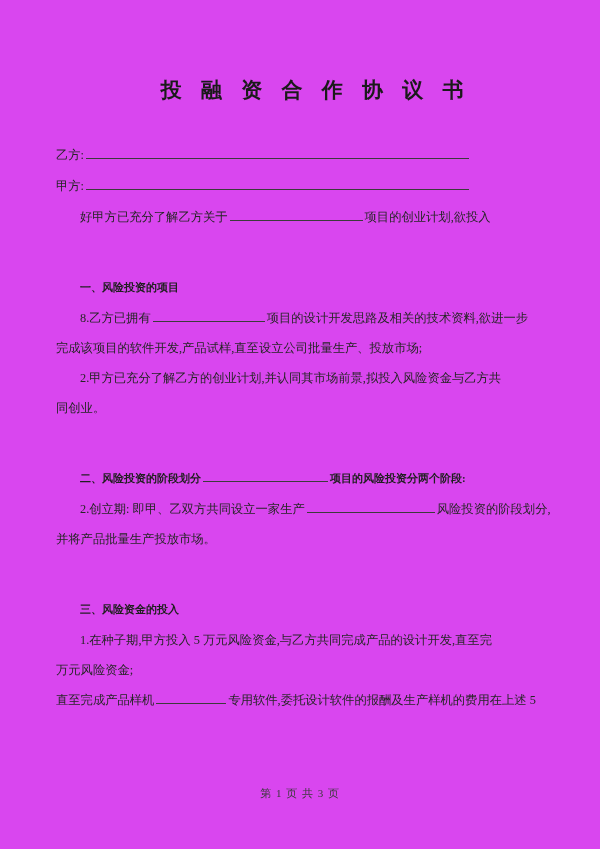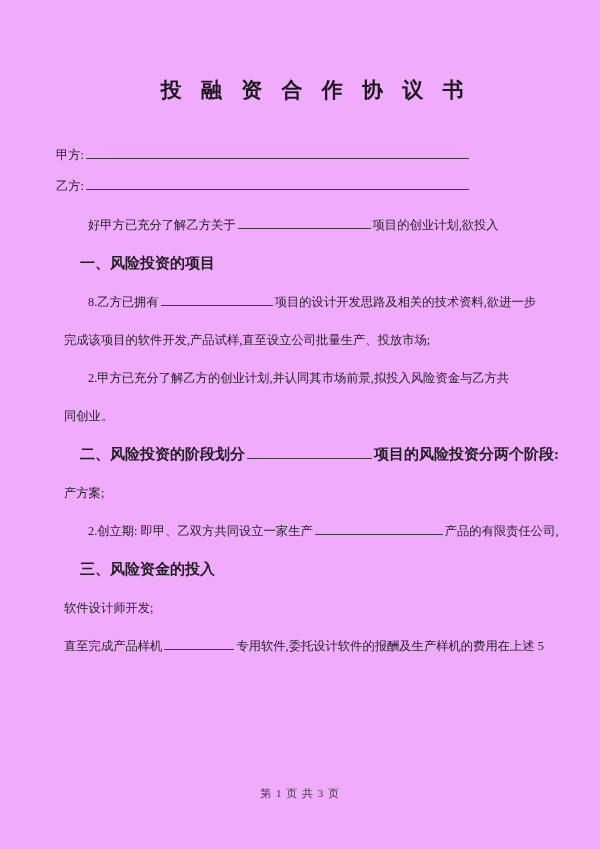--- a/index.html
+++ b/index.html
@@ -11,38 +11,38 @@
     width: 600px;
     height: 849px;
     font-family: "Liberation Serif", "DejaVu Serif", serif;
     color: #231f20;
     overflow: hidden;
   }
   .page {
     position: relative;
     width: 600px;
     height: 849px;
-    background: #f0abfc;
+    background: #d946ef;
     box-sizing: border-box;
     padding: 44px 25px 0 56px;
   }
   .doc-title {
     text-align: center;
     font-size: 21px;
     font-weight: bold;
     letter-spacing: 7px;
     margin: 32px 0 36px 0;
     color: #1a1a1a;
     font-family: "Liberation Serif", "DejaVu Serif", serif;
   }
   .para {
     font-size: 12.3px;
     line-height: 30px;
     color: #262626;
-    margin: 8px;
+    margin: 0;
     white-space: nowrap;
   }
   .indent {
     text-indent: 24px;
   }
   .blank {
     display: inline-block;
     border-bottom: 1px solid #3b3b3b;
     vertical-align: baseline;
     height: 13px;
@@ -55,50 +55,51 @@
   .b-128   { width: 128px; }
   .b-125   { width: 125px; }
   .b-70    { width: 70px; }
   .label-line {
     font-size: 12.3px;
     line-height: 31px;
     color: #262626;
     white-space: nowrap;
   }
   .section {
-    font-size: 15px;
+    font-size: 11px;
     font-weight: bold;
     line-height: 31px;
     text-indent: 24px;
     color: #1f1f1f;
+    margin-top: 40px;
   }
   .footer {
     position: absolute;
     left: 0;
     right: 0;
     bottom: 48px;
     text-align: center;
     font-size: 11px;
     color: #3a3a3a;
     letter-spacing: 1px;
   }
 </style>
 </head>
 <body>
 
 <div class="page">
 
   <div class="doc-title">投 融 资 合 作 协 议 书</div>
 
   <div class="label-line">
-    <span>甲方:</span><span class="blank b-party"></span>
+    <span>乙方:</span><span class="blank b-party"></span>
   </div>
 
   <div class="label-line">
-    <span>乙方:</span><span class="blank b-party"></span>
+    <span>甲方:</span><span class="blank b-party"></span>
   </div>
 
   <div class="para indent">
     <span>好甲方已充分了解乙方关于</span><span class="blank b-130"></span><span>项目的创业计划,欲投入</span>
   </div>
 
   <div class="section">一、风险投资的项目</div>
 
   <div class="para indent">
     <span>8.乙方已拥有</span><span class="blank b-110"></span><span>项目的设计开发思路及相关的技术资料,欲进一步</span>
@@ -111,33 +112,36 @@
     <span>2.甲方已充分了解乙方的创业计划,并认同其市场前景,拟投入风险资金与乙方共</span>
   </div>
   <div class="para">
     <span>同创业。</span>
   </div>
 
   <div class="section">
     <span>二、风险投资的阶段划分</span><span class="blank b-125"></span><span>项目的风险投资分两个阶段:</span>
   </div>
 
-  <div class="para">
-    <span>产方案;</span>
-  </div>
 
   <div class="para indent">
-    <span>2.创立期:  即甲、乙双方共同设立一家生产</span><span class="blank b-128"></span><span>产品的有限责任公司,</span>
+    <span>2.创立期:  即甲、乙双方共同设立一家生产</span><span class="blank b-128"></span><span>风险投资的阶段划分,</span>
+  </div>
+  <div class="para">
+    <span>并将产品批量生产投放市场。</span>
   </div>
 
   <div class="section">三、风险资金的投入</div>
 
 
+  <div class="para indent">
+    <span>1.在种子期,甲方投入 5 万元风险资金,与乙方共同完成产品的设计开发,直至完</span>
+  </div>
   <div class="para">
-    <span>软件设计师开发;</span>
+    <span>万元风险资金;</span>
   </div>
 
   <div class="para">
     <span>直至完成产品样机</span><span class="blank b-70"></span><span>专用软件,委托设计软件的报酬及生产样机的费用在上述 5</span>
   </div>
 
   <div class="footer">第 1 页 共 3 页</div>
 
 </div>
 

